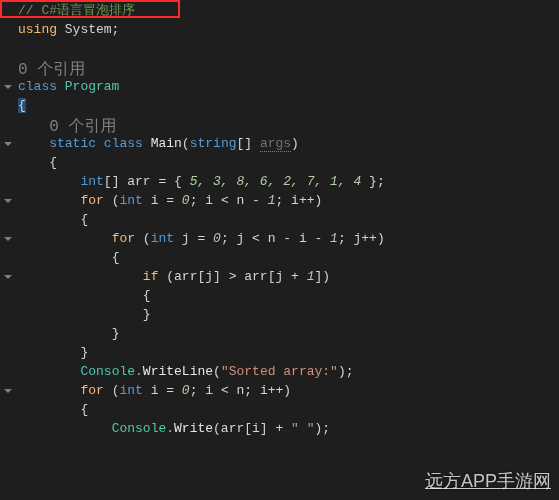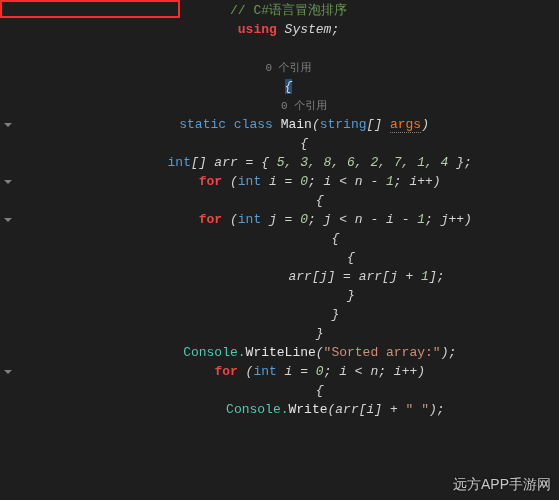--- a/index.html
+++ b/index.html
@@ -22,67 +22,71 @@
   .highlight-box {
     position: absolute;
     top: 0;
     left: 0;
     width: 180px;
     height: 18px;
     border: 2px solid #ff2a2a;
     pointer-events: none;
     z-index: 5;
   }
-  .line { white-space: pre; position: relative; height: 19px; text-align: center; }
+  .line { white-space: pre; position: relative; height: 19px; }
   .comment { color: #6a9955; }
   .keyword { color: #569cd6; }
-  .using { color: #ef4444; font-weight: bold; }
+  .using { color: #fdba74; }
   .classname { color: #4ec9b0; }
   .method { color: #e5e5e5; }
-  .variable { color: #f97316; }
+  .variable { color: #737373; }
   .string { color: #ce9178; }
   .number { color: #b5cea8; font-style: italic; }
-  .punct { color: #d4d4d4; font-style: italic; }
-  .refcount { color: #808080; font-size: 11px; }
+  .punct { color: #d4d4d4; }
+  .refcount { color: #808080; font-size: 16px; }
   .param { border-bottom: 1px dotted #808080; }
   .chev {
     position: absolute;
     left: -15px;
     top: 4px;
     width: 10px;
     height: 10px;
     fill: #808080;
   }
   .watermark {
     position: absolute;
     right: 8px;
     bottom: 6px;
     color: rgba(230,230,230,0.85);
     font-family: "Microsoft YaHei", sans-serif;
-    font-size: 14px;
+    font-size: 18px;
     text-shadow: 0 0 2px rgba(0,0,0,0.8);
     pointer-events: none;
+    text-decoration: underline;
   }
   .sel { background: #264f78; }
 </style>
 </head>
 <body>
 
 <div class="highlight-box"></div>
 
 <div class="editor">
 
 <div class="line"><span class="comment">// C#语言冒泡排序</span></div>
 
 <div class="line"><span class="using">using</span><span class="punct"> System;</span></div>
 
 <div class="line"> </div>
 
 <div class="line"><span class="refcount">0 个引用</span></div>
 
+<div class="line"><svg class="chev" viewBox="0 0 10 10">
+        <path d="M1 3 L5 7 L9 3"></path>
+      </svg><span class="keyword">class</span><span class="classname"> Program</span></div>
 
 <div class="line"><span class="sel punct">{</span></div>
 
 <div class="line">    <span class="refcount">0 个引用</span></div>
 
 <div class="line"><svg class="chev" viewBox="0 0 10 10">
         <path d="M1 3 L5 7 L9 3"></path>
       </svg>    <span class="keyword">static</span><span class="keyword"> class</span><span class="method"> Main</span><span class="punct">(</span><span class="keyword">string</span><span class="punct">[] </span><span class="variable param">args</span><span class="punct">)</span></div>
 
 <div class="line">    <span class="punct">{</span></div>
@@ -95,25 +99,27 @@
       </svg>        <span class="using">for</span><span class="punct"> (</span><span class="keyword">int</span><span class="punct"> i = </span><span class="number">0</span><span class="punct">; i &lt; n - </span><span class="number">1</span><span class="punct">; i++)</span></div>
 
 <div class="line">        <span class="punct">{</span></div>
 
 <div class="line"><svg class="chev" viewBox="0 0 10 10">
         <path d="M1 3 L5 7 L9 3"></path>
       </svg>            <span class="using">for</span><span class="punct"> (</span><span class="keyword">int</span><span class="punct"> j = </span><span class="number">0</span><span class="punct">; j &lt; n - i - </span><span class="number">1</span><span class="punct">; j++)</span></div>
 
 <div class="line">            <span class="punct">{</span></div>
 
+<div class="line"><svg class="chev" viewBox="0 0 10 10">
+        <path d="M1 3 L5 7 L9 3"></path>
+      </svg>                <span class="using">if</span><span class="punct"> (arr[j] &gt; arr[j + </span><span class="number">1</span><span class="punct">])</span></div>
 
 <div class="line">                <span class="punct">{</span></div>
 
 
-<div class="line">                    <span class="punct">arr[j] = arr[j + </span><span class="number">1</span><span class="punct">];</span></div>
 
 
 <div class="line">                <span class="punct">}</span></div>
 
 <div class="line">            <span class="punct">}</span></div>
 
 <div class="line">        <span class="punct">}</span></div>
 
 <div class="line">        <span class="classname">Console.</span><span class="method">WriteLine</span><span class="punct">(</span><span class="string">"Sorted array:"</span><span class="punct">);</span></div>
 

